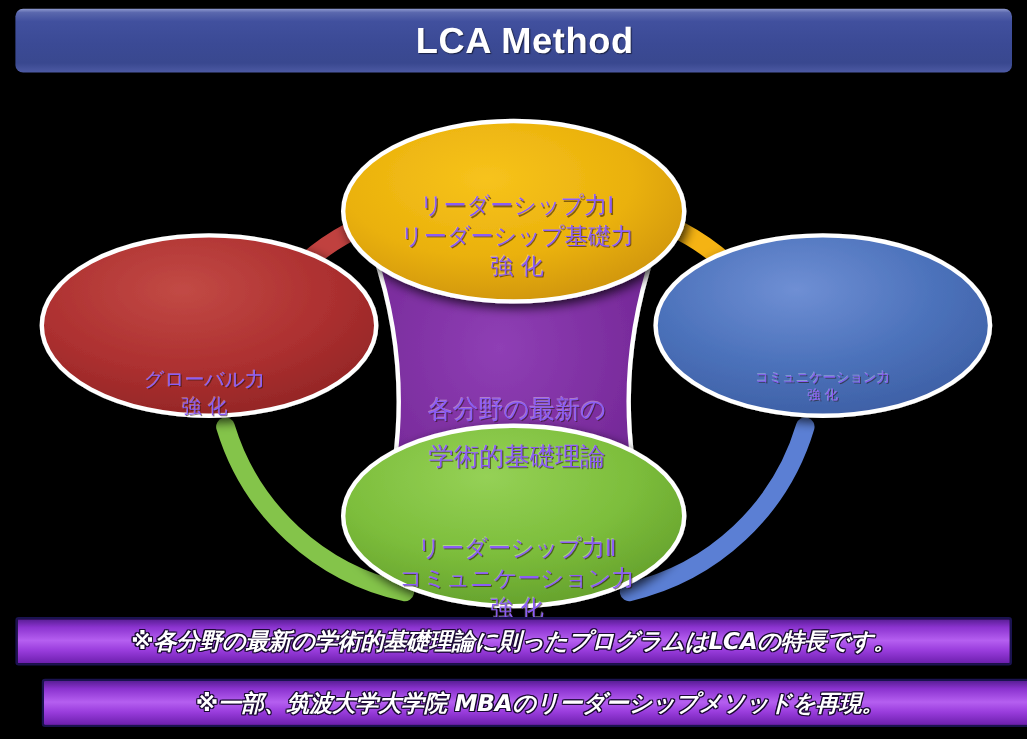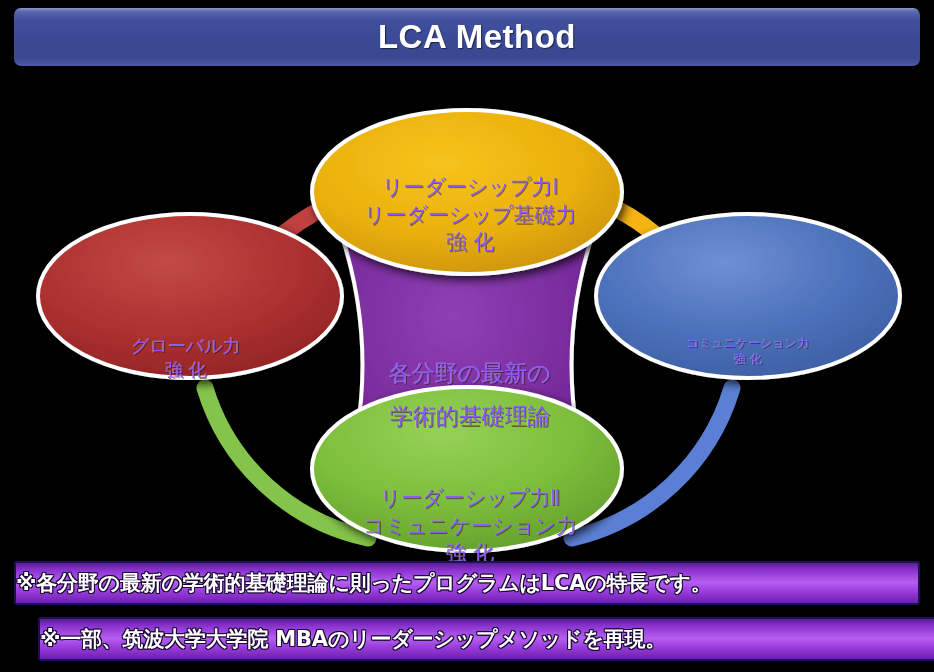--- a/index.html
+++ b/index.html
@@ -86,22 +86,23 @@
     border: 2px solid #1b1350;
     border-radius: 3px;
     background: linear-gradient(to bottom,
         #5a1e96 0%,
         #8b33cf 18%,
         #b55ff0 48%,
         #9a3ddd 70%,
         #6d1fae 100%);
     display: flex;
     align-items: center;
-    justify-content: flex-start;
+    justify-content: center;
     box-sizing: border-box;
+    font-style: italic;
   }
   .banner-1 { top: 561px; }
   .banner-2 { top: 617px; margin-left: 24px; }
   .banner-text {
     color: #ffffff;
     font-size: 21px;
     font-weight: bold;
     letter-spacing: -0.2px;
     font-family: "DejaVu Sans", "Liberation Sans", sans-serif;
     text-shadow:

